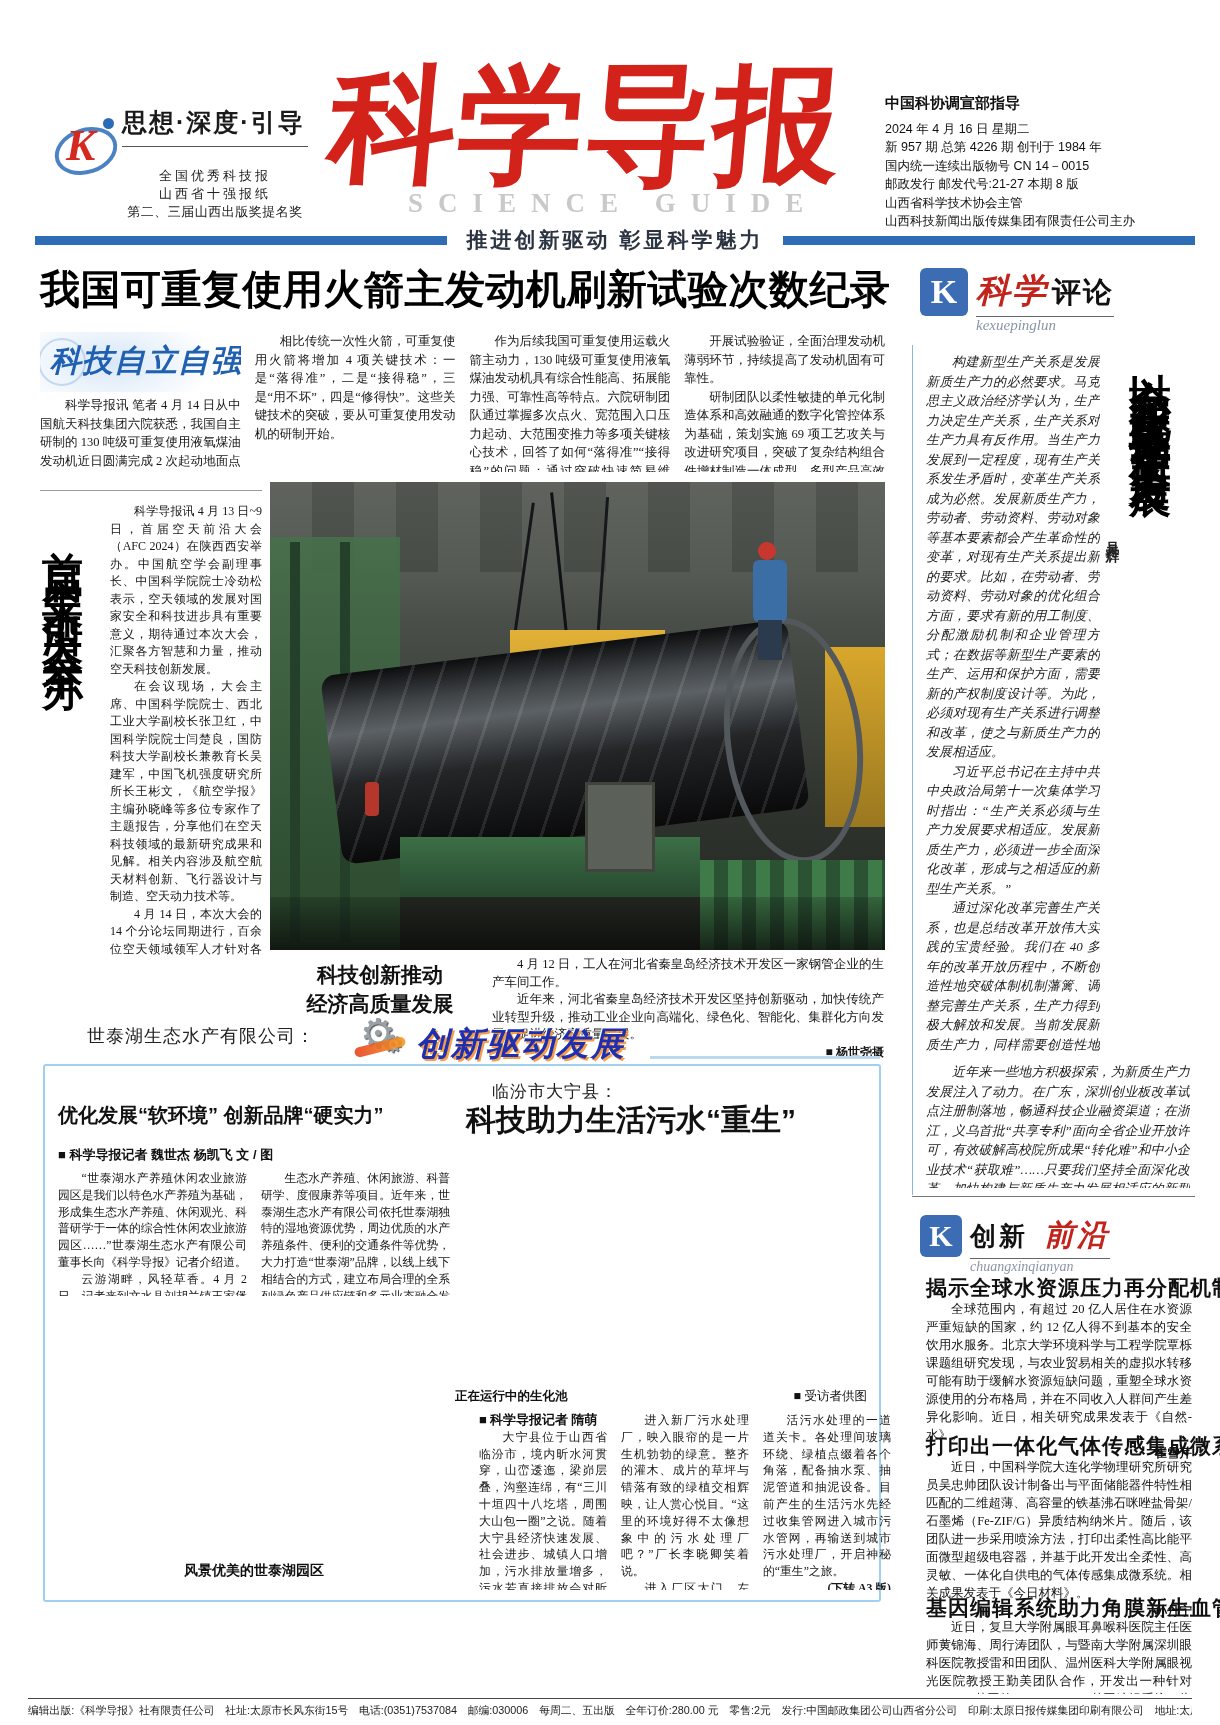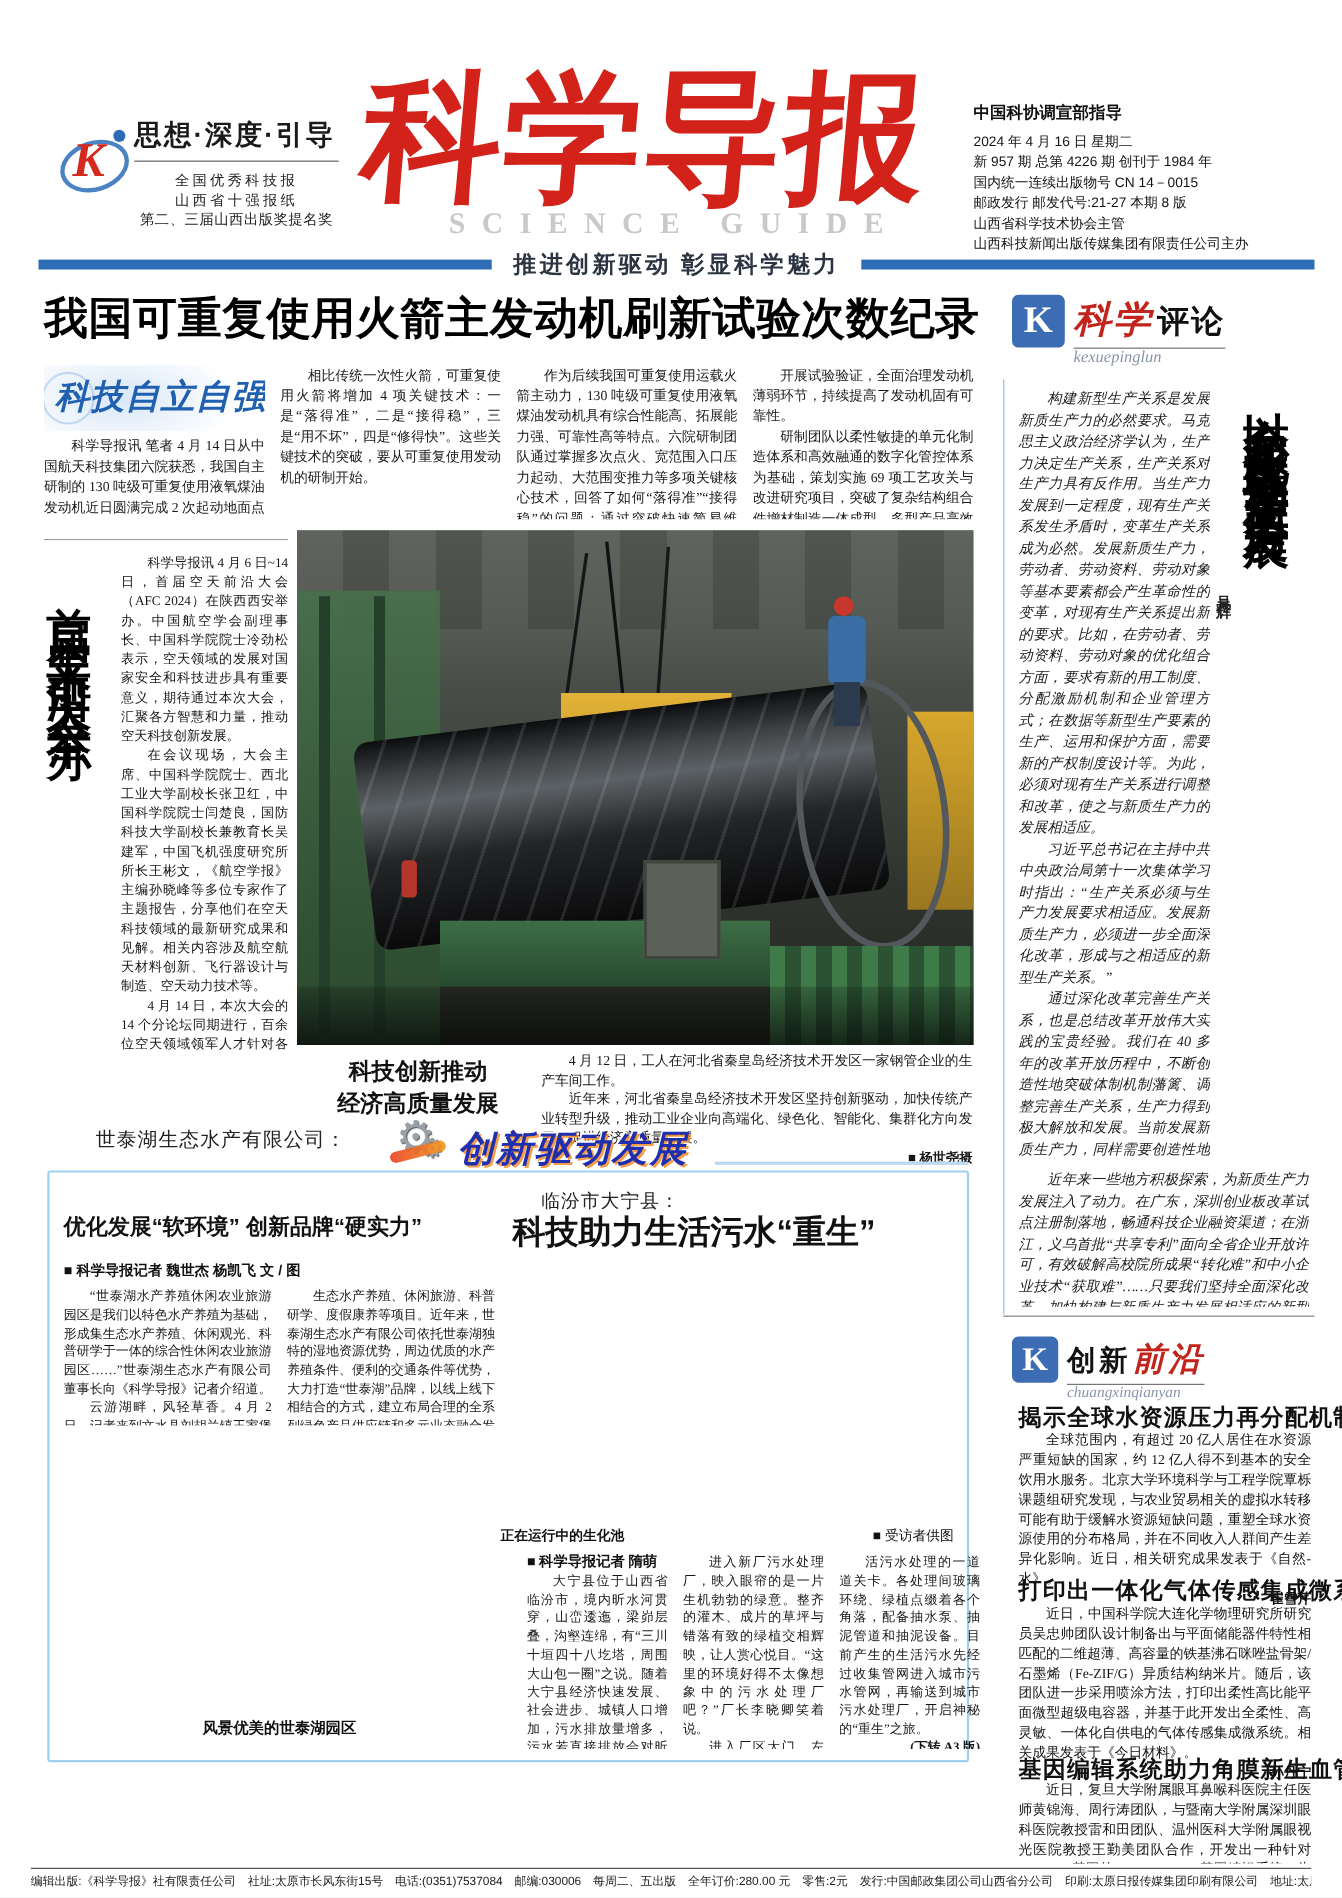--- a/index.html
+++ b/index.html
@@ -84,21 +84,21 @@
 
 <div class="page">
 
   <div class="abs logo-wrap" style="left:52px;top:116px;">
     <div class="logo-ring"></div>
     <div class="logo-k">K</div>
     <div class="logo-dot"></div>
   </div>
   <div class="abs" style="left:122px;top:106px;width:186px;">
     <div class="motto">思想·深度·引导</div>
-    <div class="award" style="margin-top:8px;">全国优秀科技报</div>
+    <div class="award" style="margin-top:20px;">全国优秀科技报</div>
     <div class="award">山西省十强报纸</div>
     <div class="award award3">第二、三届山西出版奖提名奖</div>
   </div>
 
   <div class="abs masthead" style="left:330px;top:42px;">科学导报</div>
   <div class="abs mast-en" style="left:408px;top:188px;">SCIENCE GUIDE</div>
 
   <div class="abs hdr-info" style="left:885px;top:94px;width:310px;">
     <div class="t">中国科协调宣部指导</div>
     <div>2024 年 4 月 16 日  星期二</div>
@@ -135,21 +135,21 @@
     <div class="lead-col bodytxt indent">
       <p>开展试验验证，全面治理发动机薄弱环节，持续提高了发动机固有可靠性。</p>
       <p>研制团队以柔性敏捷的单元化制造体系和高效融通的数字化管控体系为基础，策划实施 69 项工艺攻关与改进研究项目，突破了复杂结构组合件增材制造一体成型、多型产品高效自动焊接等关键技术，建立了重复使用发动机生产制造核心技术体系，大幅提高发动机工艺技术的先进性和经济性。</p>
 
     </div>
   </div>
 
   <div class="abs vstory" style="left:40px;top:490px;width:222px;height:472px;">
     <div class="abs vtitle" style="left:0px;top:28px;height:440px;">首届空天前沿大会举办</div>
     <div class="abs vstory-text bodytxt indent" style="left:70px;top:12px;width:152px;height:452px;overflow:hidden;">
-      <p>科学导报讯 4 月 6 日~14 日，首届空天前沿大会（AFC 2024）在陕西西安举办。中国航空学会副理事长、中国科学院院士冷劲松表示，空天领域的发展对国家安全和科技进步具有重要意义，期待通过本次大会，汇聚各方智慧和力量，推动空天科技创新发展。</p>
+      <p>科学导报讯 4 月 13 日~9 日，首届空天前沿大会（AFC 2024）在陕西西安举办。中国航空学会副理事长、中国科学院院士冷劲松表示，空天领域的发展对国家安全和科技进步具有重要意义，期待通过本次大会，汇聚各方智慧和力量，推动空天科技创新发展。</p>
       <p>在会议现场，大会主席、中国科学院院士、西北工业大学副校长张卫红，中国科学院院士闫楚良，国防科技大学副校长兼教育长吴建军，中国飞机强度研究所所长王彬文，《航空学报》主编孙晓峰等多位专家作了主题报告，分享他们在空天科技领域的最新研究成果和见解。相关内容涉及航空航天材料创新、飞行器设计与制造、空天动力技术等。</p>
       <p>4 月 14 日，本次大会的 14 个分论坛同期进行，百余位空天领域领军人才针对各专业前沿学术问题进行报告和交流。与会专家纷纷表示，当前，我国空天科技发展势头强劲，已取得长足进步，在轻量化设计、先进材料应用、深空探测等领域成果显著，在人工智能应用和空天发动机技术等领域拥有较大发展潜力。为提升国际竞争力，需加强智能材料、变构型飞行器、无人系统仿生智能技术等前沿研究，同时探索人工智能在航空航天领域的应用，对空天发动机技术进行技术创新和突破。</p>
 
     </div>
   </div>
 
   <div class="abs photo" style="left:270px;top:482px;width:615px;height:468px;background:linear-gradient(180deg,#6a6f68 0%,#4a4e49 30%,#2f332e 70%,#23261f 100%);">
     <div class="abs" style="left:0;top:0;width:615px;height:90px;background:repeating-linear-gradient(90deg,#565a54 0 42px,#3c403b 42px 84px);opacity:.55;"></div>
     <div class="abs" style="left:0;top:55px;width:130px;height:413px;background:linear-gradient(180deg,#47704a,#2b4c2f);opacity:.9;"></div>
     <div class="abs" style="left:20px;top:60px;width:10px;height:400px;background:#24402a;"></div>
@@ -253,21 +253,21 @@
   <div class="abs op-vauthor" style="left:1104px;top:530px;height:90px;">吴月辉</div>
   <div class="abs op-vtitle" style="left:1128px;top:340px;height:722px;">以全面深化改革推动新质生产力发展</div>
   <div class="abs op-text indent" style="left:926px;top:1062px;width:264px;height:126px;overflow:hidden;">
     <p>近年来一些地方积极探索，为新质生产力发展注入了动力。在广东，深圳创业板改革试点注册制落地，畅通科技企业融资渠道；在浙江，义乌首批“共享专利”面向全省企业开放许可，有效破解高校院所成果“转化难”和中小企业技术“获取难”……只要我们坚持全面深化改革，加快构建与新质生产力发展相适应的新型生产关系，打通束缚新质生产力发展的堵点卡点，就一定能乘势而上，推动新质生产力加快发展，为经济高质量发展提供源源不断的新动能。</p>
   </div>
   <div class="abs hrule" style="left:912px;top:1196px;width:283px;"></div>
 
   <div class="abs" style="left:920px;top:1215px;display:flex;align-items:flex-start;gap:8px;">
     <div class="fr-badge-k" style="width:42px;height:42px;font-size:30px;">K</div>
     <div>
-      <div style="display:flex;align-items:baseline;gap:1px;border-bottom:1px solid #666;padding-bottom:2px;">
+      <div style="display:flex;align-items:baseline;gap:16px;border-bottom:1px solid #666;padding-bottom:2px;">
         <span class="fr-name1">创新</span>
         <span class="fr-name2">前沿</span>
       </div>
       <div class="pinyin" style="font-size:14px;font-family:Liberation Serif, serif;">chuangxinqianyan</div>
     </div>
   </div>
 
   <div class="abs fr-title" style="left:926px;top:1274px;">揭示全球水资源压力再分配机制</div>
   <div class="abs fr-body indent" style="left:926px;top:1300px;width:266px;">
     <p>全球范围内，有超过 20 亿人居住在水资源严重短缺的国家，约 12 亿人得不到基本的安全饮用水服务。北京大学环境科学与工程学院覃栎课题组研究发现，与农业贸易相关的虚拟水转移可能有助于缓解水资源短缺问题，重塑全球水资源使用的分布格局，并在不同收入人群间产生差异化影响。近日，相关研究成果发表于《自然-水》。</p>

